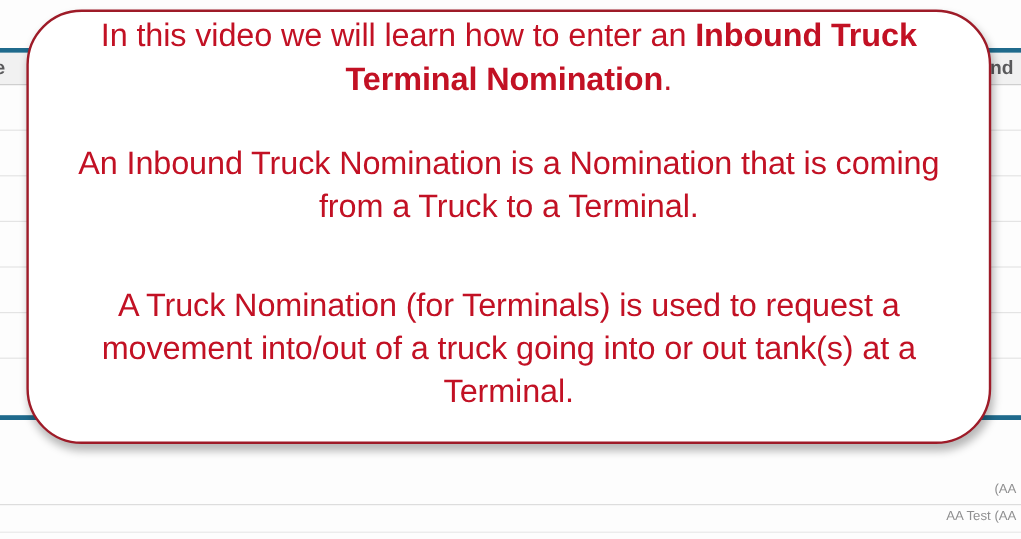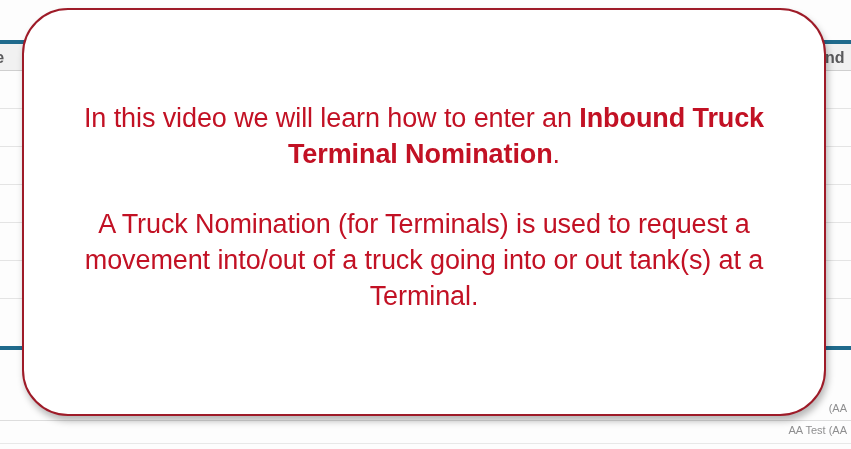--- a/index.html
+++ b/index.html
@@ -95,21 +95,21 @@
     height: 1px;
     background: #e8e8e8;
   }
 
   
   #callout-overlay {
     position: absolute;
     left: 22px;
     top: 8px;
     width: 804px;
-    height: 408px;
+    height: 362px;
     box-sizing: border-box;
     background: #ffffff;
     border: 2px solid #9e1b28;
     border-radius: 46px;
     box-shadow: 2px 5px 7px rgba(0,0,0,0.28);
     display: flex;
     flex-direction: column;
     justify-content: center;
     align-items: center;
     padding: 4px 34px 14px 34px;
@@ -122,21 +122,21 @@
     text-align: center;
     width: 100%;
     font-weight: normal;
     letter-spacing: -0.1px;
   }
   .callout-para b, .callout-para .bold {
     font-weight: bold;
   }
   .para-gap-1 { margin: 0 0 34px 0; }
   .para-gap-2 { margin: 0 0 34px 0; }
-  .para-gap-3 { margin: 0; }
+  .para-gap-3 { margin: 12px; }
 
   .p1 { padding: 0 8px; }
   .p2 { padding: 0 4px; }
   .p3 { padding: 0 14px; }
 </style>
 </head>
 <body>
 
 <div id="app-background">
 
@@ -163,15 +163,16 @@
 
   <div class="grid-footer-cell r2">AA Test (AA</div>
 
   <div class="grid-footer-line2"></div>
 </div>
 
 <div id="callout-overlay">
 
   <div class="callout-para para-gap-1 p1"><span>In this video we will learn how to enter an </span><b>Inbound Truck Terminal Nomination</b><span>.</span></div>
 
+  <div class="callout-para para-gap-2 p2"><span>An Inbound Truck Nomination is a Nomination that is coming from a Truck to a Terminal.</span></div>
 
   <div class="callout-para para-gap-3 p3"><span>A Truck Nomination (for Terminals) is used to request a movement into/out of a truck going into or out tank(s) at a Terminal.</span></div>
 </div>
 
 </body></html>

